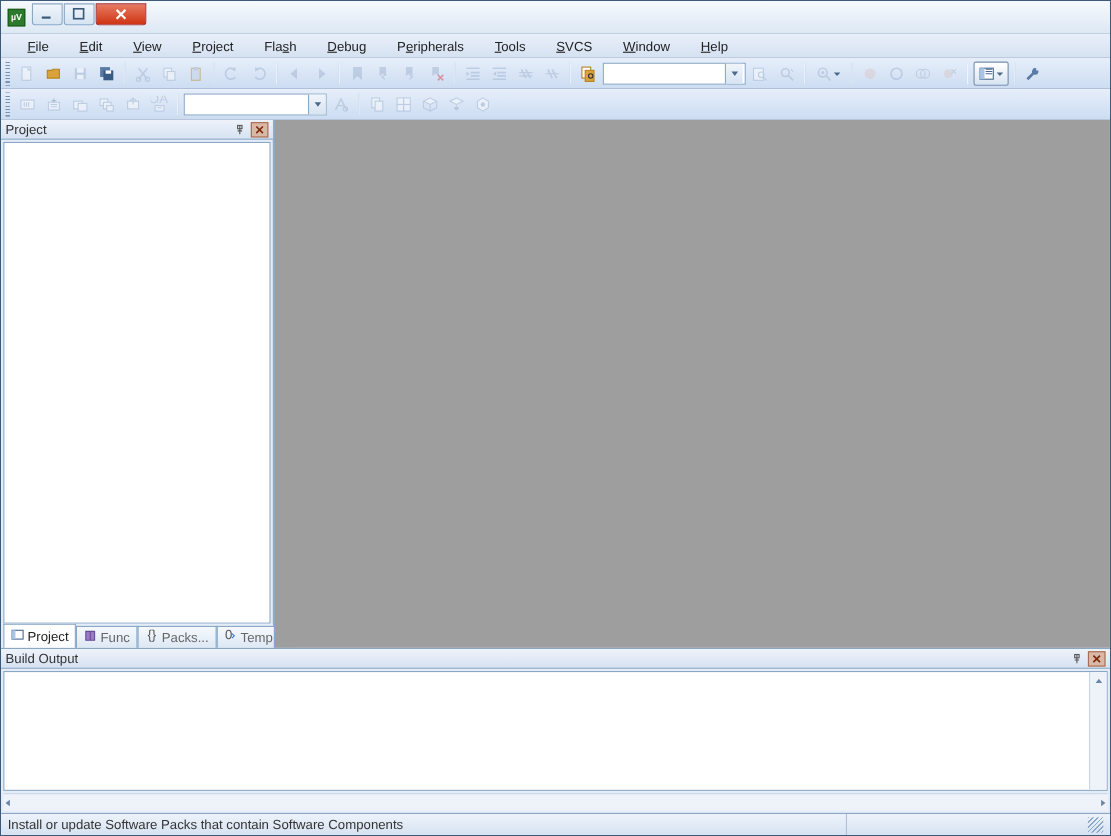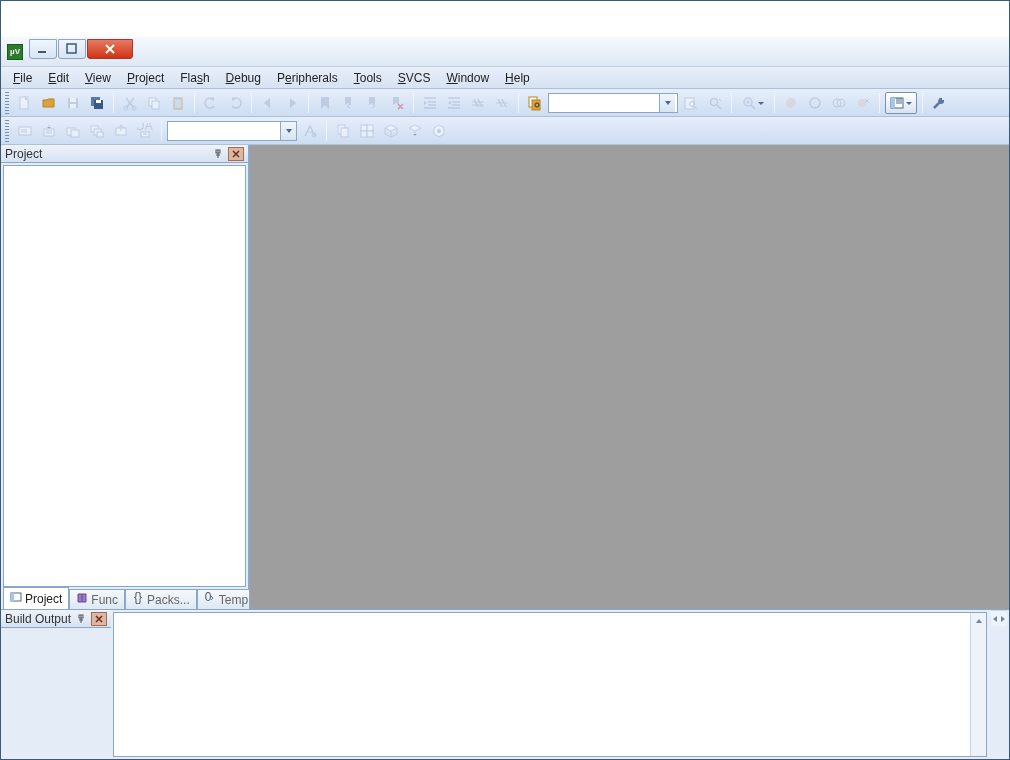--- a/index.html
+++ b/index.html
@@ -1,29 +1,29 @@
 <!DOCTYPE html>
 <html><head>
 <meta charset="utf-8">
 <style>
 * { box-sizing: border-box; margin: 0; padding: 0; font-family: "Segoe UI", Tahoma, sans-serif; font-size: 12px; }
 body { width: 1010px; height: 760px; overflow: hidden; background: #d6e4f2; }
 
 .window { width: 1010px; height: 760px; border: 1px solid #3c5a78; background: #fff; display: flex; flex-direction: column; }
-.titlebar { height: 30px; background: linear-gradient(#f5f9fd, #dde8f4); display: flex; align-items: center; padding: 0 0 0 6px; border-bottom: 1px solid #c0cfde; margin-top: 36px; }
+.titlebar { height: 30px; background: linear-gradient(#f5f9fd, #dde8f4); display: flex; align-items: center; padding: 0 0 0 6px; border-bottom: 1px solid #c0cfde; }
 .titlebar .appicon { width: 16px; height: 16px; background: #2c7a2c; border: 1px solid #1a5a1a; margin-right: 6px; display: flex; align-items: center; justify-content: center; color: #fff; font-size: 8px; font-weight: bold; }
 .titlebar .title { flex: 1; color: #333; }
 .winbtns { display: flex; height: 20px; margin-top: -6px; }
 .winbtn { width: 28px; height: 20px; margin-left: 1px; display: flex; align-items: center; justify-content: center; border: 1px solid #8aa8c6; background: linear-gradient(#f0f5fb, #d6e4f2); border-radius: 0 0 3px 3px; cursor: pointer; }
 .winbtn.min { margin-left: 0; }
 .winbtn.close { width: 46px; background: linear-gradient(#e67a62, #cf3412); border-color: #a33; }
 .winbtn svg { display: block; }
 
 .menubar { height: 22px; background: linear-gradient(#e8eff9, #d6e2f2); display: flex; align-items: center; padding: 0 4px; border-bottom: 1px solid #b0c0d8; }
-.menuitem { padding: 2px 8px; color: #222; cursor: pointer; }
+.menuitem { padding: 2px 8px; color: #222; cursor: pointer; margin-left: 12px; }
 .menuitem u { text-decoration: underline; }
 
 .toolbar { height: 28px; background: linear-gradient(#e6eefa, #cdddf2); display: flex; align-items: center; padding: 0 4px; border-bottom: 1px solid #b0c0d8; gap: 2px; }
 .tbbtn { width: 22px; height: 22px; display: flex; align-items: center; justify-content: center; border: 1px solid transparent; border-radius: 2px; cursor: pointer; }
 .tbbtn.active { border: 1px solid #7a91ae; background: linear-gradient(#fff, #d8e4f2); }
 .tbbtn.withdrop { width: 32px; }
 .tbsep { width: 1px; height: 20px; background: #a6bbd6; margin: 0 3px; border-right: 1px solid #eef5fc; }
 .tbgrip { width: 4px; height: 22px; background: repeating-linear-gradient(to bottom, #7a91ae 0 1px, transparent 1px 3px); margin-right: 3px; }
 .searchbox { width: 130px; height: 20px; border: 1px solid #8aa8c6; background: #fff; display: flex; align-items: center; }
 .searchbox input { border: none; width: 110px; height: 16px; padding: 0 2px; outline: none; background: transparent; }
@@ -42,21 +42,21 @@
 .panelhdr .ttl { flex: 1; }
 .pinbtn, .xbtn { width: 16px; height: 14px; margin-left: 2px; display: flex; align-items: center; justify-content: center; cursor: pointer; }
 .xbtn { background: #d9b8a8; border: 1px solid #a86b4e; }
 .projtree { flex: 1; background: #fff; border: 1px solid #8aa8c6; margin: 2px 2px 0 2px; }
 .projtabs { height: 22px; display: flex; align-items: flex-end; padding: 0 2px; gap: 0; background: #e3ecf7; }
 .projtab { height: 20px; padding: 0 6px; display: flex; align-items: center; gap: 3px; border: 1px solid #8aa8c6; border-bottom: none; background: linear-gradient(#f5f9fd, #dde8f4); color: #666; cursor: pointer; font-size: 11px; }
 .projtab.active { background: #fff; color: #222; height: 22px; }
 .projtab .ticon { width: 12px; height: 12px; }
 .editor { flex: 1; background: #9e9e9e; border-left: 1px solid #8aa8c6; }
 
-.buildpanel { height: 150px; display: flex; border-top: 1px solid #8aa8c6; background: #e3ecf7; }
+.buildpanel { height: 150px; display: flex; flex-direction: column; border-top: 1px solid #8aa8c6; background: #e3ecf7; }
 .buildbody { flex: 1; background: #fff; border: 1px solid #8aa8c6; margin: 2px; overflow: auto; position: relative; }
 .buildbody .vsb { position: absolute; right: 0; top: 0; width: 16px; height: 100%; background: #eef3fa; border-left: 1px solid #c8d6e8; }
 .buildbody .vsb .up, .buildbody .vsb .dn { height: 16px; display: flex; align-items: center; justify-content: center; }
 .hscroll { height: 16px; background: #eef3fa; border-top: 1px solid #c8d6e8; margin: 0 2px 2px 2px; display: flex; align-items: center; justify-content: space-between; }
 
 .statusbar { height: 20px; background: linear-gradient(#eef3fa, #d6e2f2); border-top: 1px solid #8aa8c6; display: flex; align-items: center; padding: 0 6px; color: #333; }
 .sbfill { flex: 1; }
 .sbspacer { width: 220px; border-left: 1px solid #b0c0d8; height: 100%; }
 .sbgrip { width: 14px; height: 14px; background: repeating-linear-gradient(135deg, #8aa8c6 0 1px, transparent 1px 3px); }
 </style>
@@ -557,13 +557,19 @@
         <div><svg width="8" height="8" viewBox="0 0 8 8">
               <path d="M6 1 L2 4 L6 7 Z" fill="#6a85a6"></path>
             </svg></div>
         <div><svg width="8" height="8" viewBox="0 0 8 8">
               <path d="M2 1 L6 4 L2 7 Z" fill="#6a85a6"></path>
             </svg></div>
       </div>
     </div>
   </div>
 
+  <div class="statusbar">
+    <span>Install or update Software Packs that contain Software Components</span>
+    <div class="sbfill"></div>
+    <div class="sbspacer"></div>
+    <div class="sbgrip"></div>
+  </div>
 </div>
 
 </body></html>

